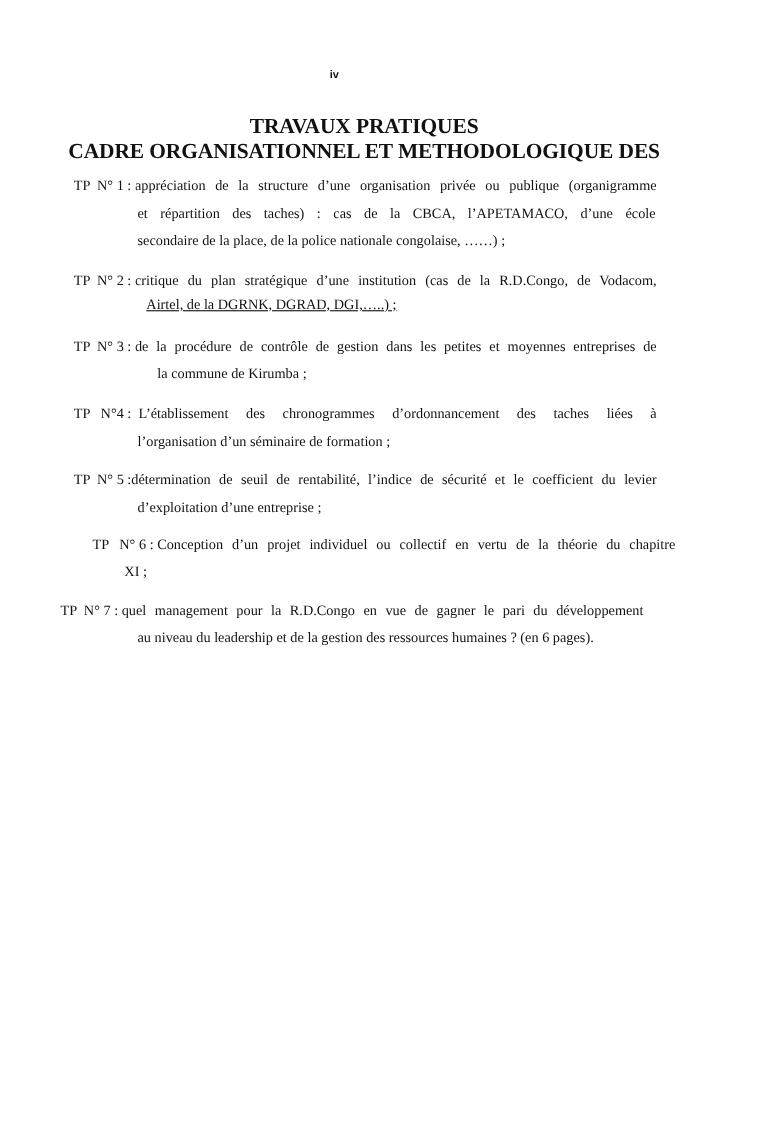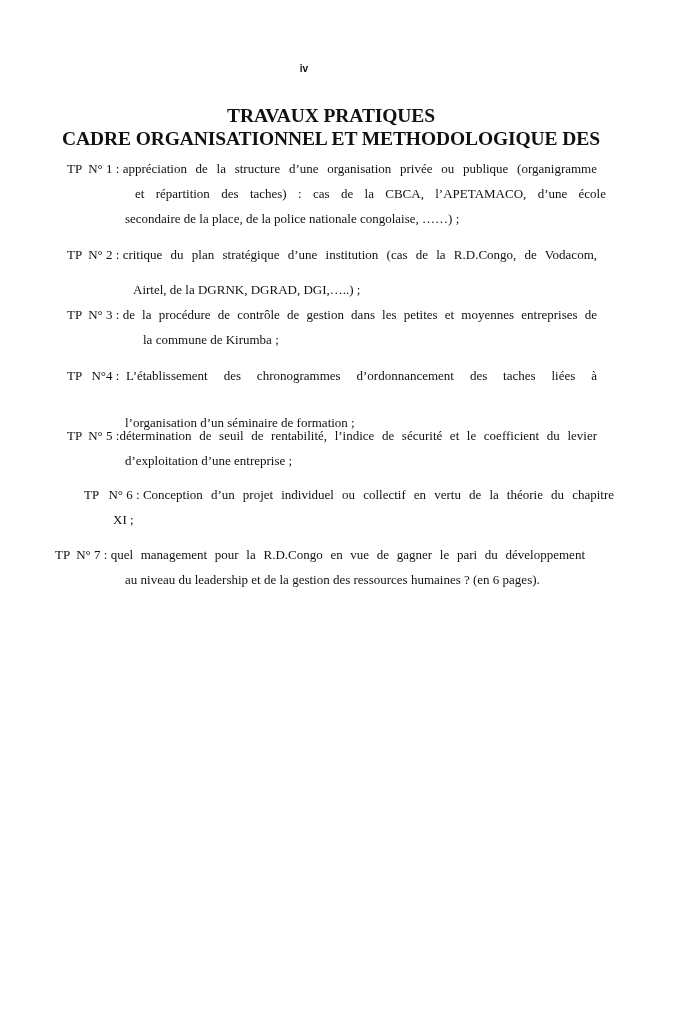--- a/index.html
+++ b/index.html
@@ -68,46 +68,46 @@
   <h1 class="title">
     <span>TRAVAUX PRATIQUES</span>
     <span>CADRE ORGANISATIONNEL ET METHODOLOGIQUE DES</span>
   </h1>
 
   <div>
     <div class="line" style="left:67px; top:160px; width:530px; display:flex;">
       <span class="label">TP  N° 1 : </span>
       <span class="justify" style="flex:1;">appréciation de la structure d’une organisation privée ou publique  (organigramme</span>
     </div>
-    <div class="line justify" style="left:125px; top:185px; width:471px;margin-left:10px;">et répartition des taches) : cas de la CBCA, l’APETAMACO, d’une école</div>
+    <div class="line justify" style="left:125px; top:185px; width:471px;">et répartition des taches) : cas de la CBCA, l’APETAMACO, d’une école</div>
     <div class="line" style="left:125px; top:210px;">secondaire de la place, de la police nationale congolaise, ……) ;</div>
   </div>
 
   <div>
     <div class="line" style="left:67px; top:246px; width:530px; display:flex;">
       <span class="label">TP  N° 2 : </span>
       <span class="justify" style="flex:1;">critique du plan stratégique d’une institution (cas de la R.D.Congo,  de Vodacom,</span>
     </div>
-    <div class="line" style="left:133px; top:281px;">Airtel, de la DGRNK, DGRAD, DGI,…..) ;</div>
+    <div class="line" style="left:133px; top:268px;text-decoration:underline;">Airtel, de la DGRNK, DGRAD, DGI,…..) ;</div>
   </div>
 
   <div>
     <div class="line" style="left:67px; top:306px; width:530px; display:flex;">
       <span class="label">TP  N° 3 : </span>
       <span class="justify" style="flex:1;">de la procédure de contrôle de gestion dans les petites et moyennes entreprises de</span>
     </div>
     <div class="line" style="left:143px; top:331px;">la commune de Kirumba ;</div>
   </div>
 
   <div>
     <div class="line" style="left:67px; top:367px; width:530px; display:flex;">
       <span class="label">TP   N°4 :  </span>
       <span class="justify" style="flex:1;">L’établissement des chronogrammes d’ordonnancement des taches liées à</span>
     </div>
-    <div class="line" style="left:125px; top:392px;margin-top:22px;">l’organisation d’un séminaire de formation ;</div>
+    <div class="line" style="left:125px; top:392px;">l’organisation d’un séminaire de formation ;</div>
   </div>
 
   <div>
     <div class="line" style="left:67px; top:427px; width:530px; display:flex;">
       <span class="label">TP  N° 5 :</span>
       <span class="justify" style="flex:1;">détermination de seuil de rentabilité, l’indice de sécurité et le coefficient du levier</span>
     </div>
     <div class="line" style="left:125px; top:452px;">d’exploitation d’une entreprise ;</div>
   </div>
 

